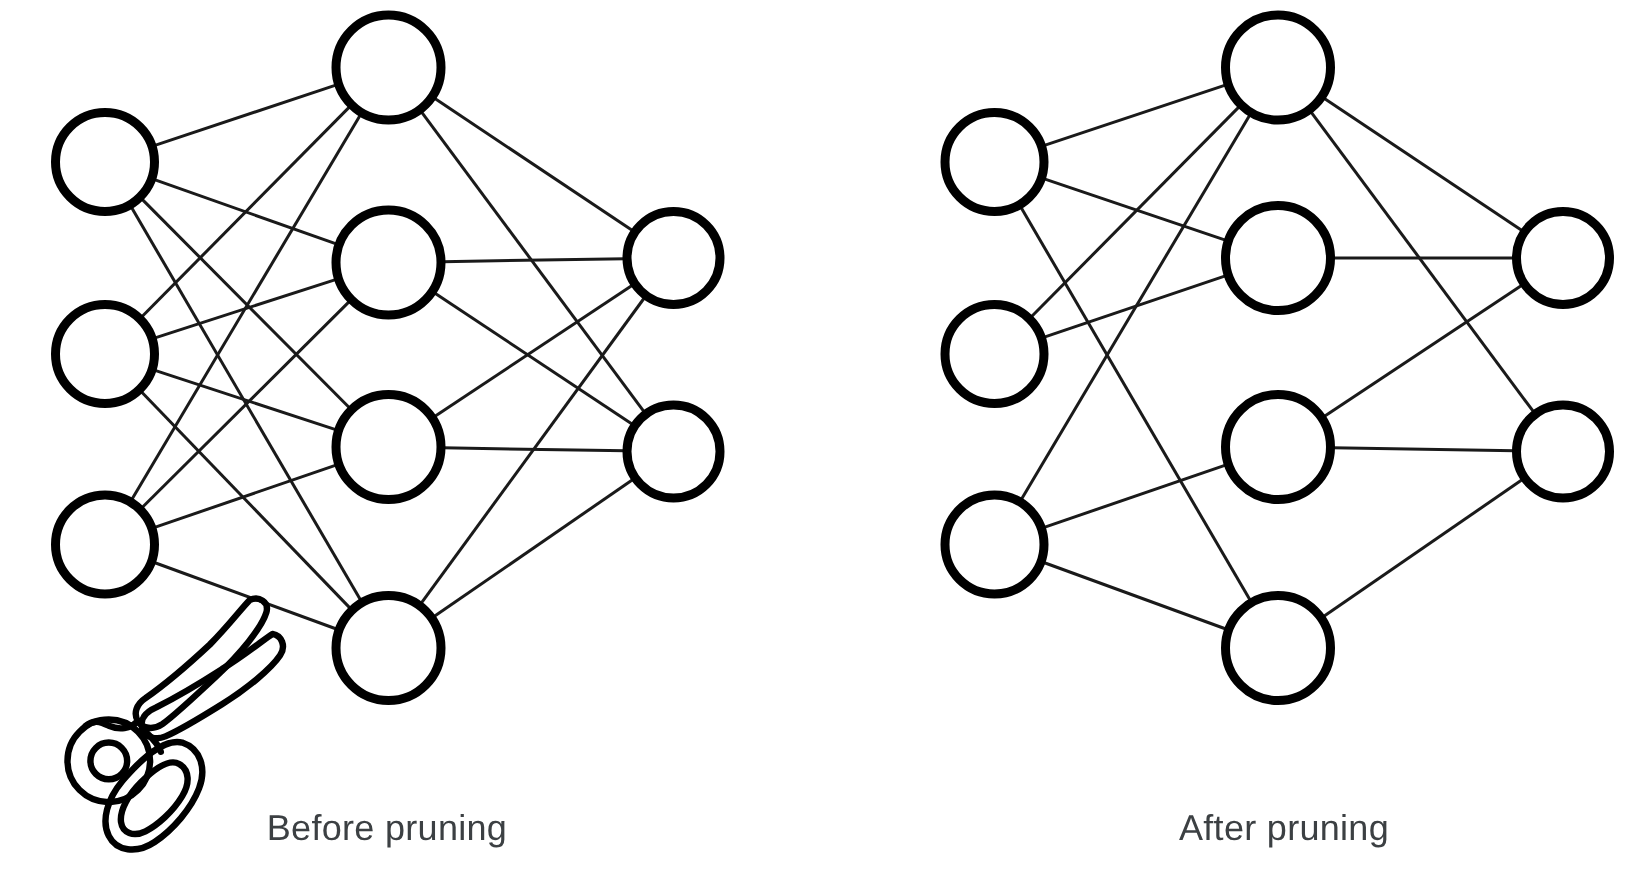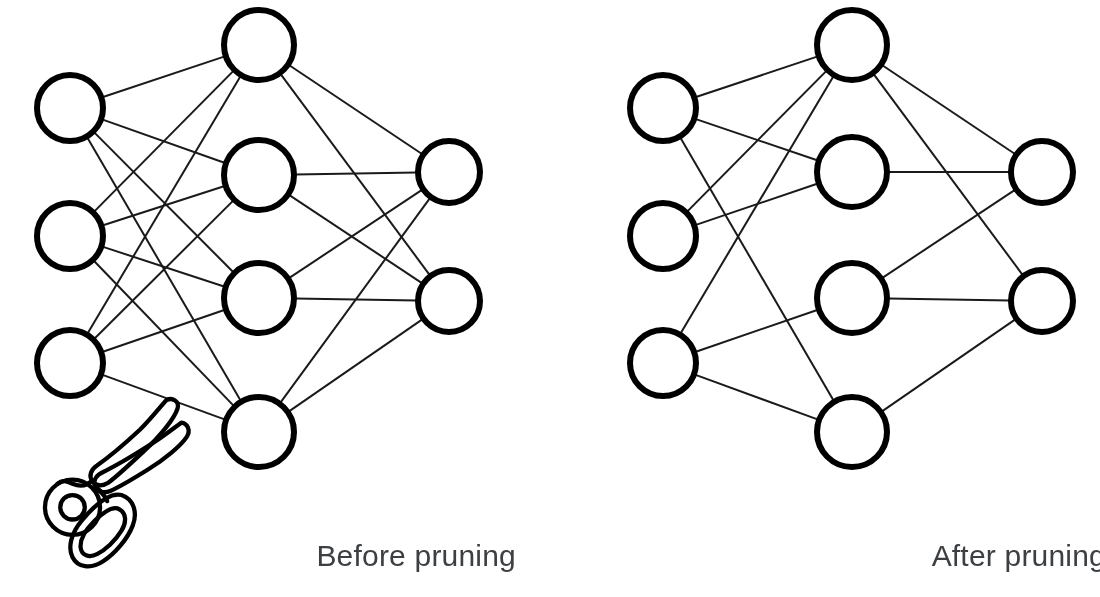--- a/index.html
+++ b/index.html
@@ -24,26 +24,26 @@
     position: absolute;
     left: 0;
     top: 0;
     width: 1100px;
     height: 597px;
     display: block;
   }
   .caption {
     position: absolute;
     font-family: "Liberation Sans", sans-serif;
-    font-size: 30px;
+    font-size: 24px;
     font-weight: 400;
     color: #3c4043;
     letter-spacing: 0.2px;
     white-space: nowrap;
-    text-align: right;
+    text-align: center;
   }
   #caption-left {
     left: 0;
     top: 539px;
     width: 516px;
   }
   #caption-right {
     left: 606px;
     top: 539px;
     width: 500px;

